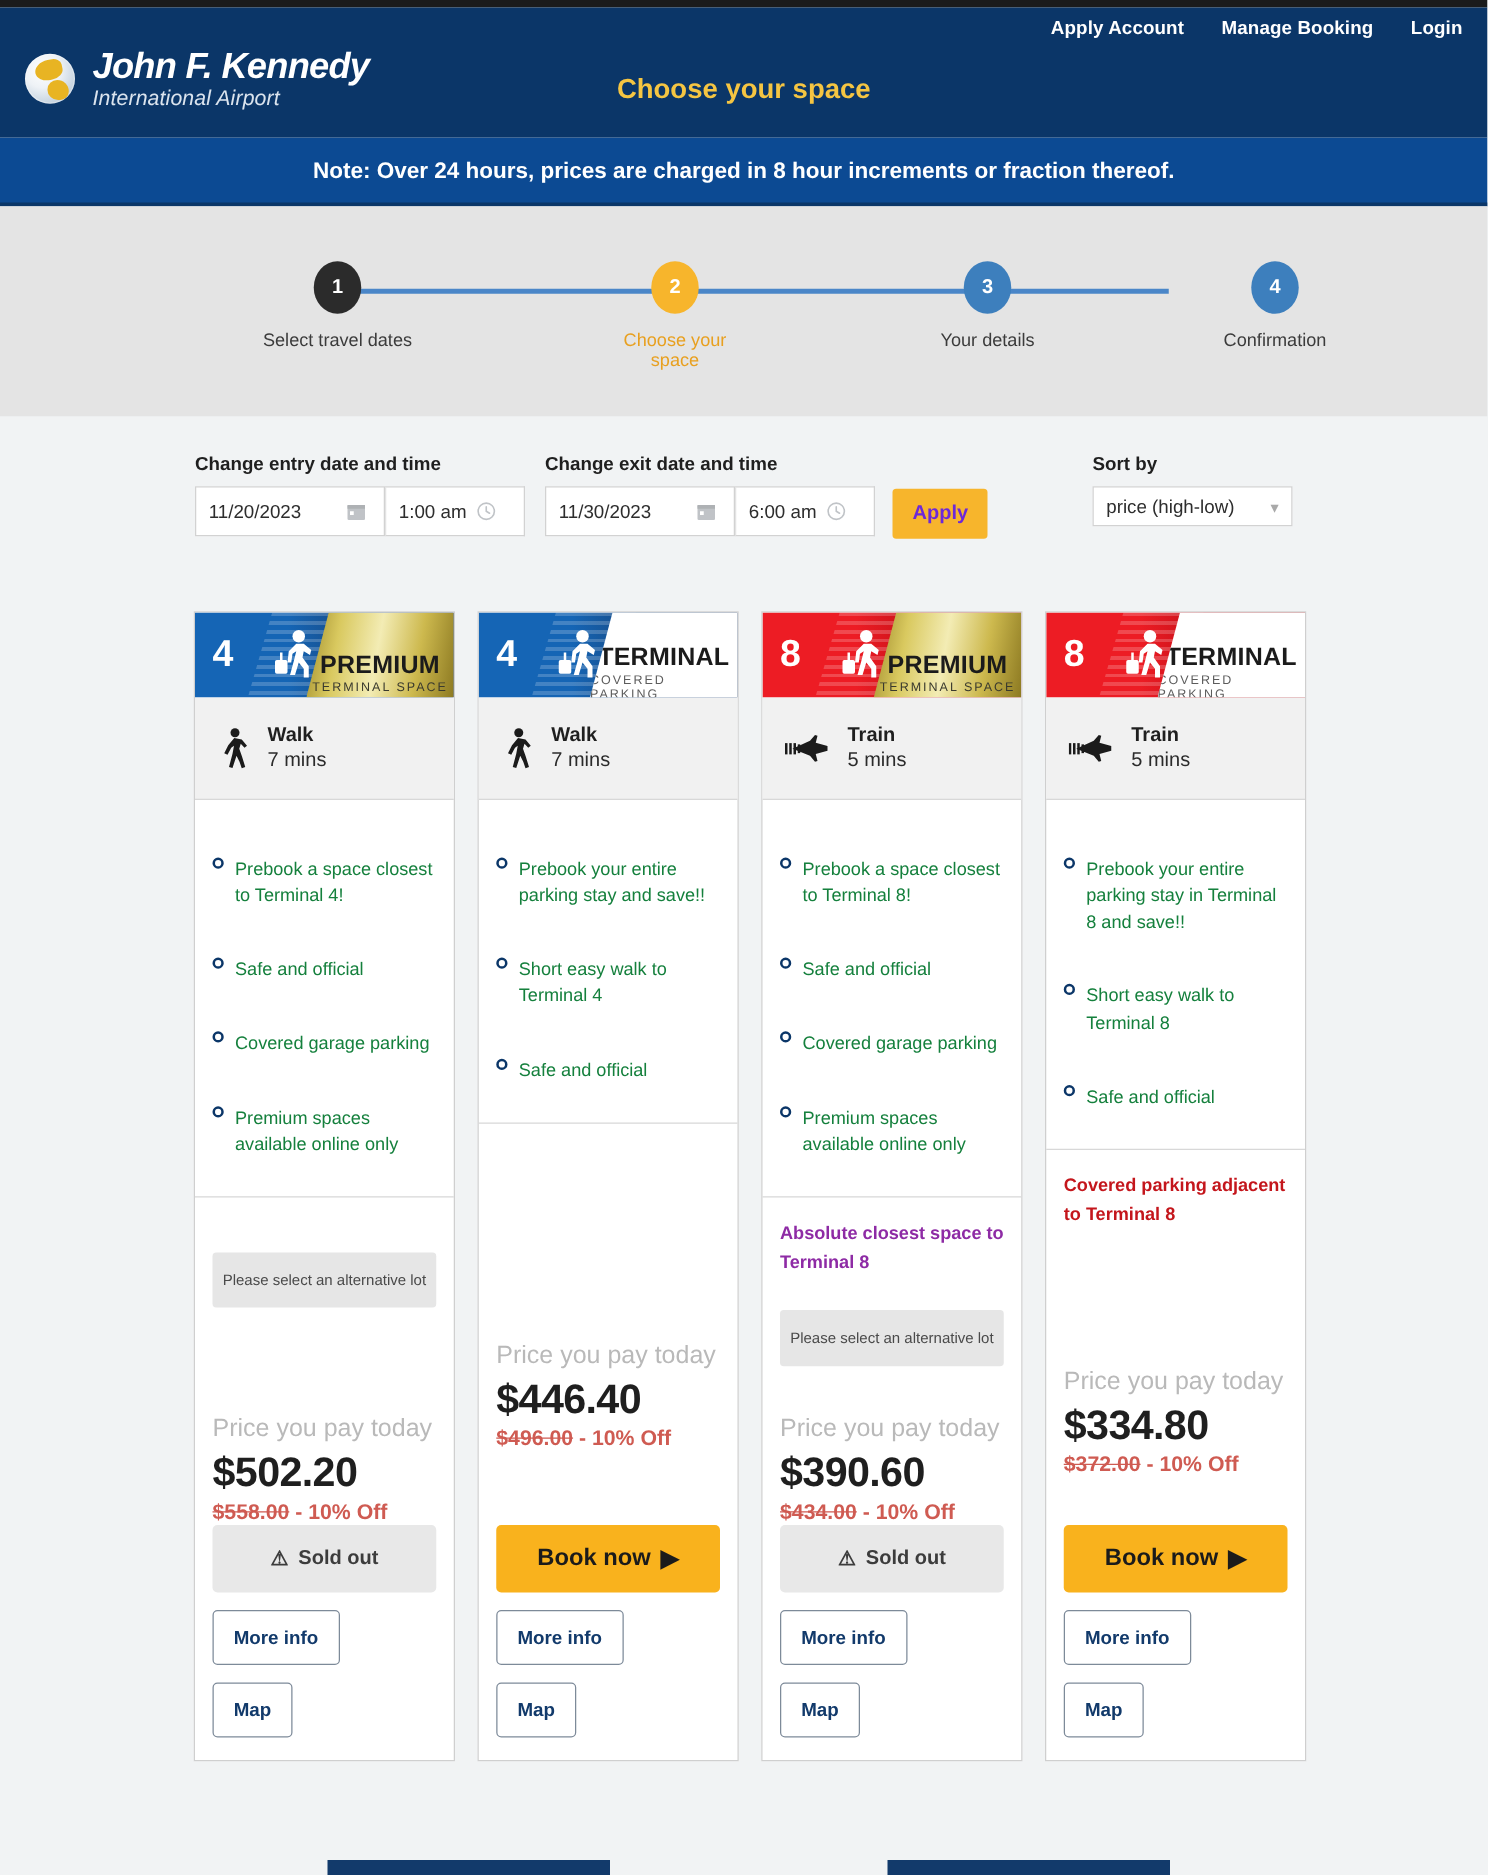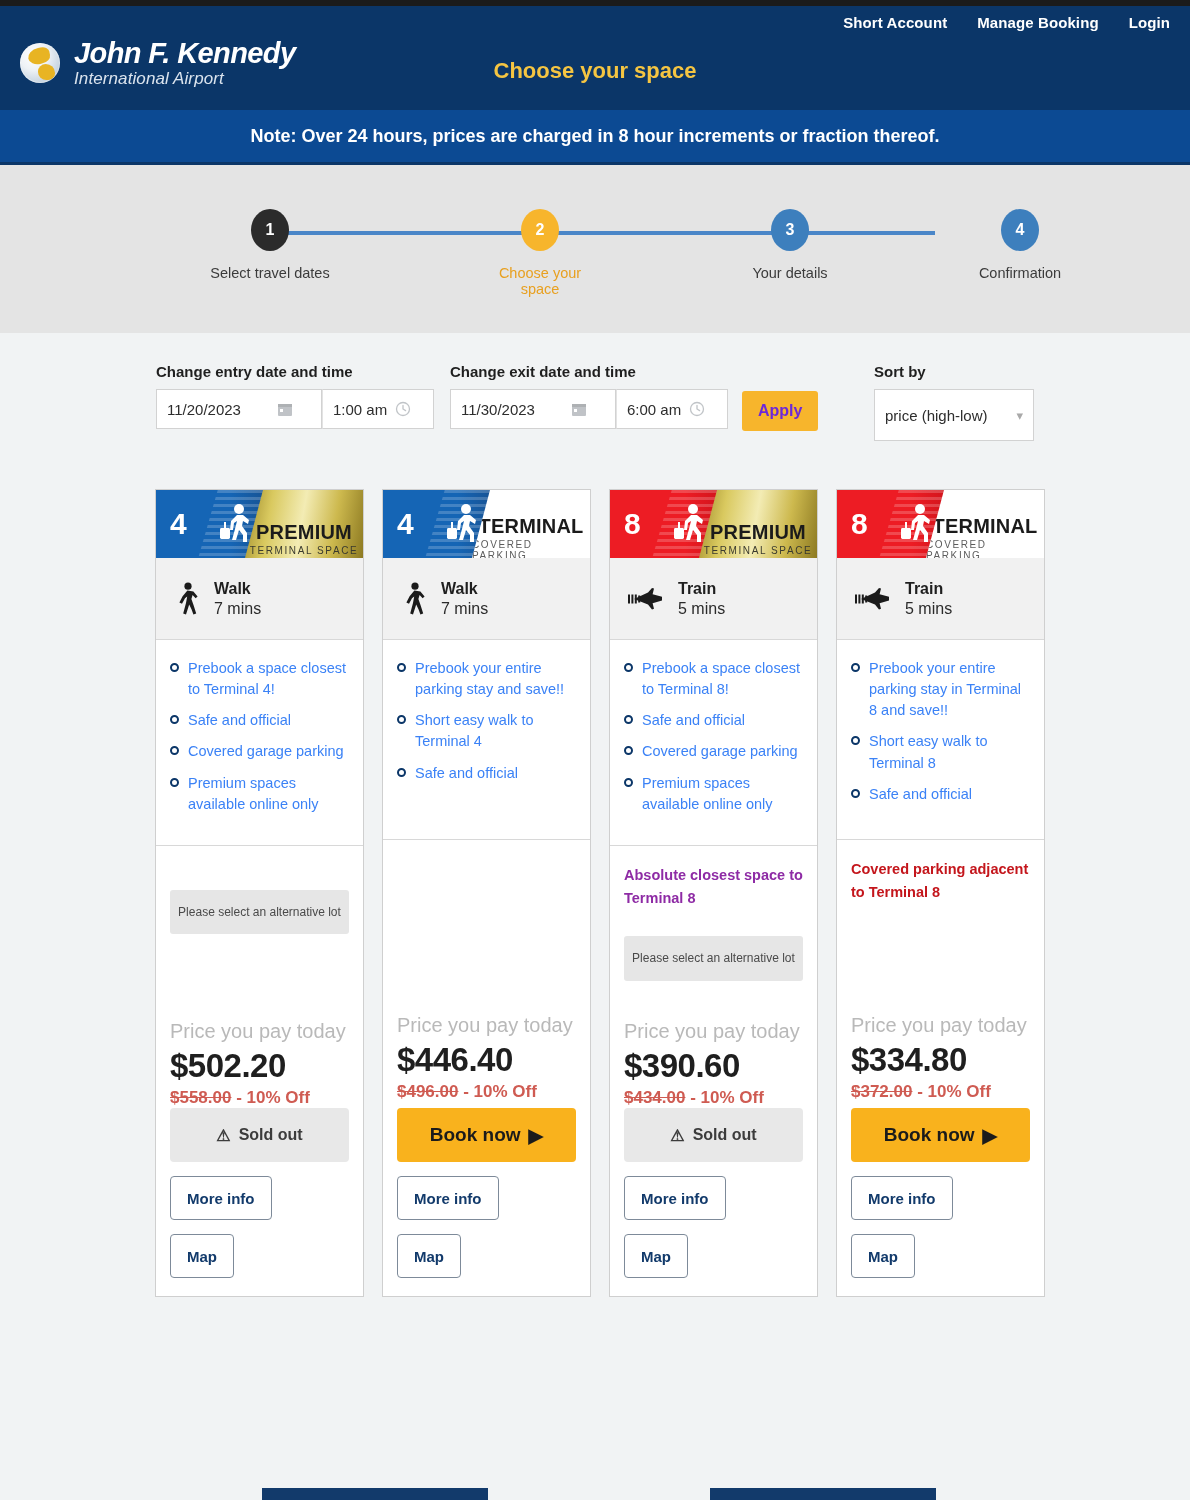--- a/index.html
+++ b/index.html
@@ -107,33 +107,33 @@
     font-size: 15px; font-weight: bold; color:#1f1f1f;
     margin-bottom: 9px;
   }
   .field-pair { display:flex; }
   .field {
     background:#fff; border:1px solid #d2d2d2;
     height: 40px; display:flex; align-items:center;
     padding: 0 10px; gap: 8px;
     font-size: 15px; color:#2d2d2d;
   }
-  .field.date { width: 166px; gap: 36px; }
+  .field.date { width: 152px; gap: 36px; }
   .field.time { width: 112px; border-left: 1px solid #e3e3e3; }
   .mini-ico { width: 16px; height: 16px; flex: 0 0 16px; opacity:.62; }
   .apply-btn {
     margin-left: 14px; margin-top: 28px;
     background:#f7b52c; border:none; border-radius: 3px;
     height: 40px; padding: 0 16px;
     font-size: 16px; font-weight: bold; color:#6d28d9;
     cursor:pointer;
   }
   .sortwrap { position:absolute; left: 874px; top: 30px; }
   .select-box {
-    width: 160px; height: 52px; background:#fff;
+    width: 160px; height: 32px; background:#fff;
     border: 1px solid #d2d2d2; display:flex; align-items:center;
     justify-content: space-between; padding: 0 10px;
     font-size: 15px; color:#2d2d2d;text-align:right;
   }
   .chev { color:#a9a9a9; font-size: 13px; }
   
   .cards {
     display:flex; gap: 18px; padding: 36px 0 0 155px;
   }
   .card {
@@ -185,21 +185,21 @@
   .features {
     padding: 18px 14px 20px 14px;
     border-bottom:1px solid #d8d8d8;
     min-height: 200px;
   }
   .feat { display:flex; gap: 9px; margin-bottom: 10px; }
   .bullet {
     flex: 0 0 9px; width: 9px; height: 9px; margin-top: 5px;
     border-radius:50%; border: 2.2px solid #0b3668;
   }
-  .feat span { font-size: 14.5px; color:#3b82f6; line-height: 1.46; }
+  .feat span { font-size: 14.5px; color:#15803d; line-height: 1.46; margin-top: 28px; }
   
   .mid { padding: 18px 14px 0 14px; min-height: 168px; }
   .promo { font-size: 14.5px; font-weight: bold; line-height: 1.6; }
   .promo.purple { color:#8e2ba5; }
   .promo.red { color:#c4161c; }
   .altlot {
     margin-top: 26px; background:#e6e6e6; border-radius: 3px;
     padding: 14px 8px; text-align:center;
     font-size: 12px; color:#4a4a4a; line-height: 1.35;
   }
@@ -229,21 +229,21 @@
   .bottom-bars { position:absolute; left:0; right:0; top: 1488px; height: 12px; }
   .bbar { position:absolute; height: 12px; background:#123a6b; }
 </style>
 </head>
 <body>
 
 <div class="topstrip"></div>
 
 <div class="header">
   <div class="utilnav">
-    <a href="#">Short Account</a>
+    <a href="#">Apply Account</a>
     <a href="#">Manage Booking</a>
     <a href="#">Login</a>
   </div>
   <div class="logo-wrap">
     <div class="globe"></div>
     <div class="logo-text">
       <div class="logo-line1">John F. Kennedy</div>
       <div class="logo-line2">International Airport</div>
     </div>
   </div>

